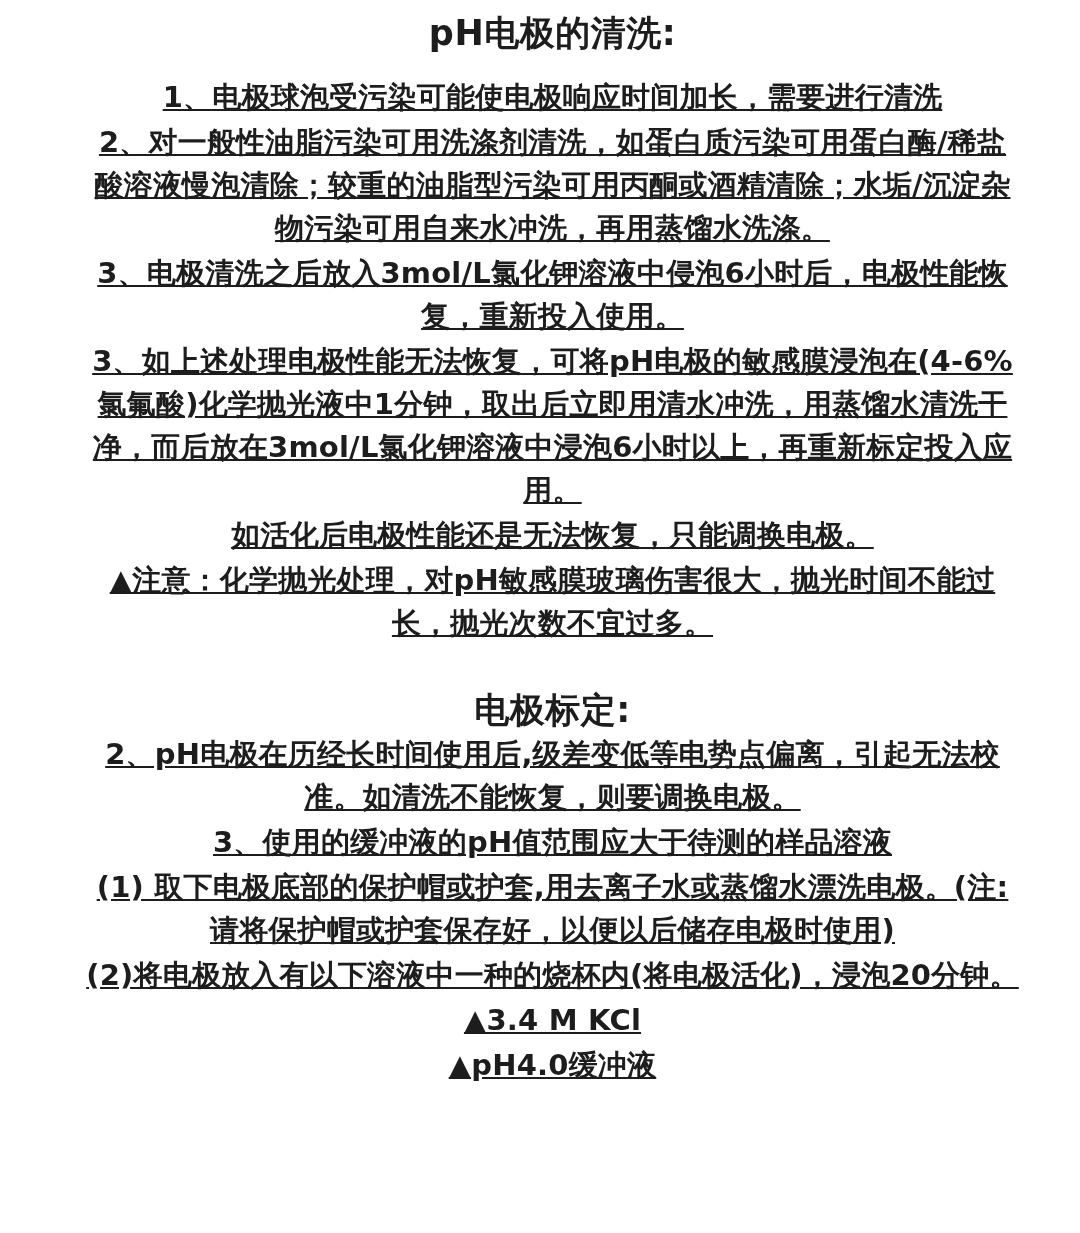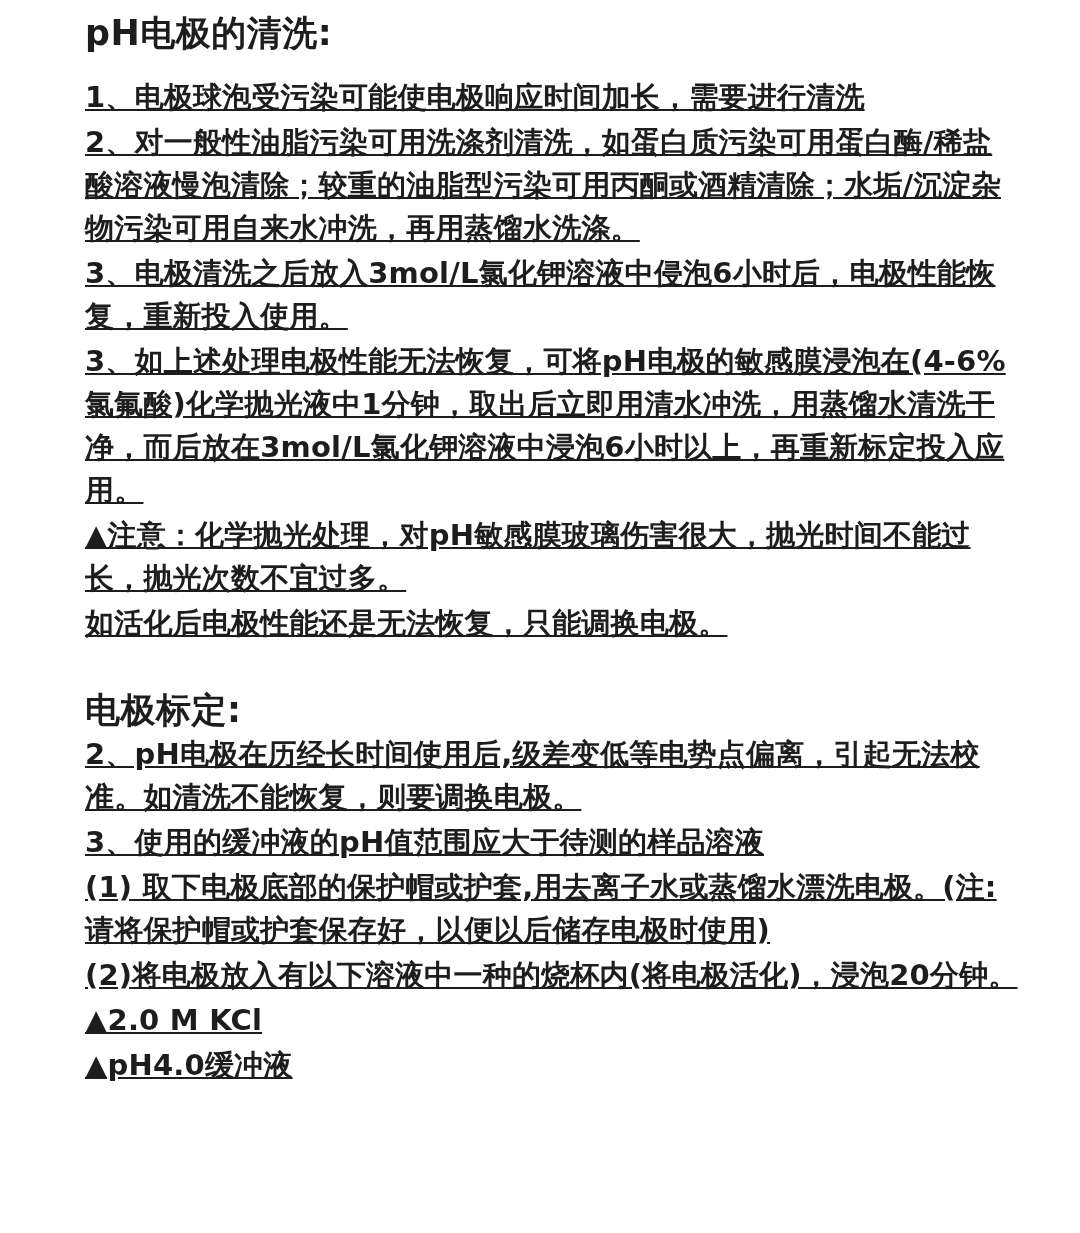--- a/index.html
+++ b/index.html
@@ -12,20 +12,21 @@
     height: 1233px;
     overflow: hidden;
     font-family: "DejaVu Sans", "Liberation Sans", sans-serif;
   }
   .page {
     box-sizing: border-box;
     width: 1080px;
     height: 1233px;
     padding: 10px 60px 0 85px;
     color: #1d1d1d;
+    text-align: center;
   }
   .section-heading {
     font-size: 35px;
     font-weight: 700;
     line-height: 46px;
     margin: 0 0 20px 0;
     letter-spacing: 0.5px;
   }
   .section-calibration .section-heading {
     margin-top: 42px;
@@ -48,28 +49,28 @@
 <body>
 
 <div class="page">
 
   <section class="section-cleaning">
     <h1 class="section-heading">pH电极的清洗:</h1>
     <p class="para">1、电极球泡受污染可能使电极响应时间加长，需要进行清洗</p>
     <p class="para">2、对一般性油脂污染可用洗涤剂清洗，如蛋白质污染可用蛋白酶/稀盐酸溶液慢泡清除；较重的油脂型污染可用丙酮或酒精清除；水垢/沉淀杂物污染可用自来水冲洗，再用蒸馏水洗涤。</p>
     <p class="para">3、电极清洗之后放入3mol/L氯化钾溶液中侵泡6小时后，电极性能恢复，重新投入使用。</p>
     <p class="para">3、如上述处理电极性能无法恢复，可将pH电极的敏感膜浸泡在(4-6%氯氟酸)化学抛光液中1分钟，取出后立即用清水冲洗，用蒸馏水清洗干净，而后放在3mol/L氯化钾溶液中浸泡6小时以上，再重新标定投入应用。</p>
+    <p class="para">如活化后电极性能还是无法恢复，只能调换电极。</p>
     <p class="para">▲注意：化学抛光处理，对pH敏感膜玻璃伤害很大，抛光时间不能过长，抛光次数不宜过多。</p>
-    <p class="para">如活化后电极性能还是无法恢复，只能调换电极。</p>
   </section>
 
   <section class="section-calibration">
     <h1 class="section-heading">电极标定:</h1>
     <p class="para">2、pH电极在历经长时间使用后,级差变低等电势点偏离，引起无法校准。如清洗不能恢复，则要调换电极。</p>
     <p class="para">3、使用的缓冲液的pH值范围应大于待测的样品溶液</p>
     <p class="para">(1) 取下电极底部的保护帽或护套,用去离子水或蒸馏水漂洗电极。(注:请将保护帽或护套保存好，以便以后储存电极时使用)</p>
     <p class="para">(2)将电极放入有以下溶液中一种的烧杯内(将电极活化)，浸泡20分钟。</p>
-    <p class="para">▲2.0 M KCl</p>
+    <p class="para">▲3.4 M KCl</p>
     <p class="para">▲pH4.0缓冲液</p>
 
   </section>
 
 </div>
 
 </body></html>

